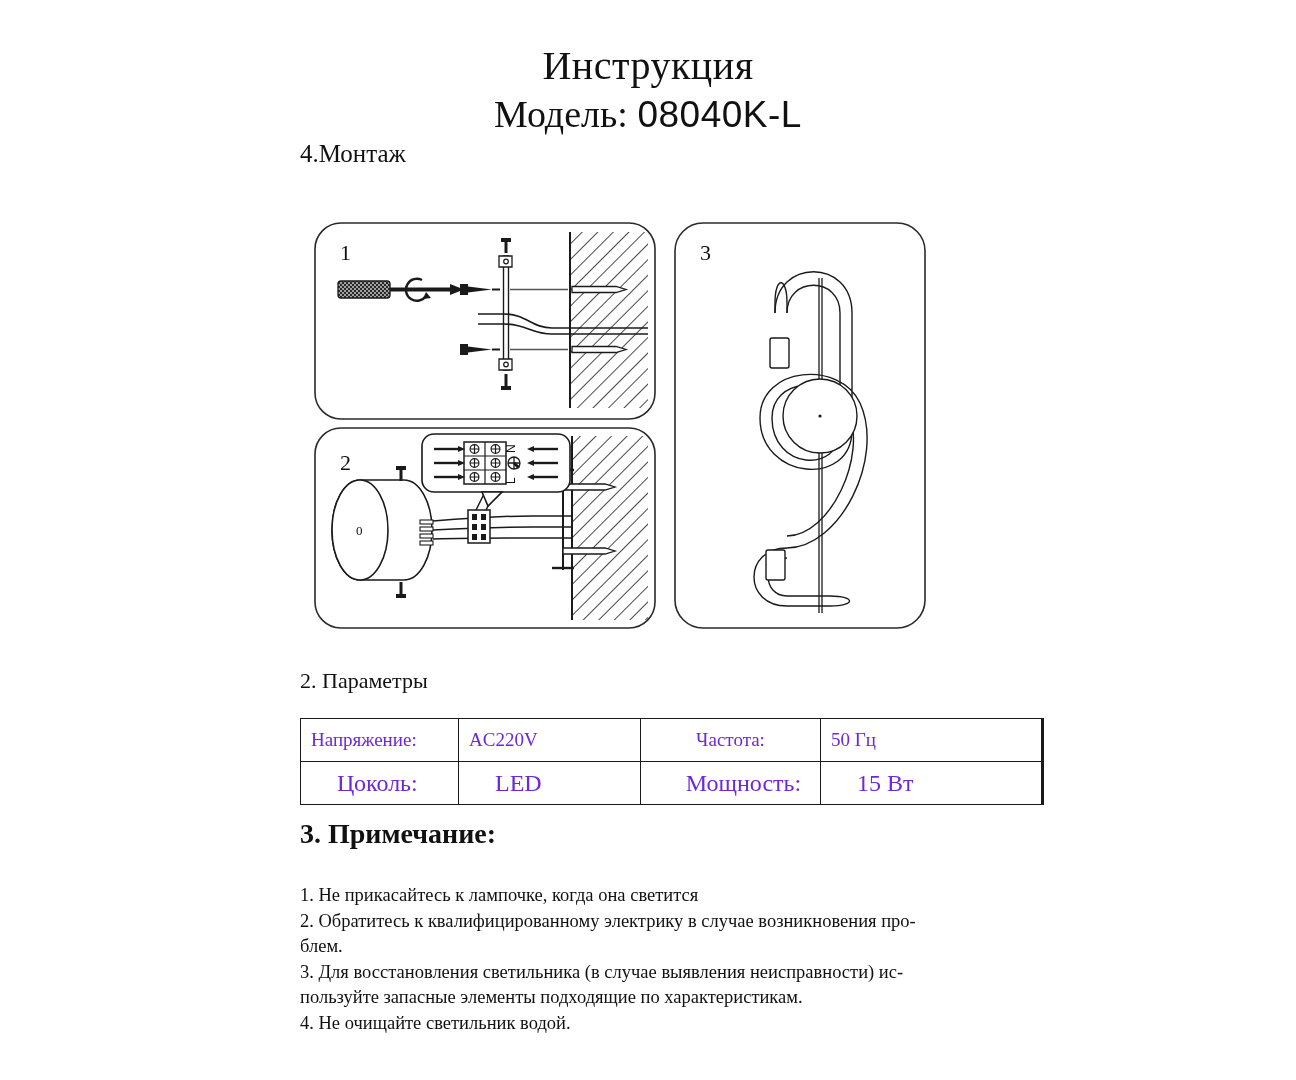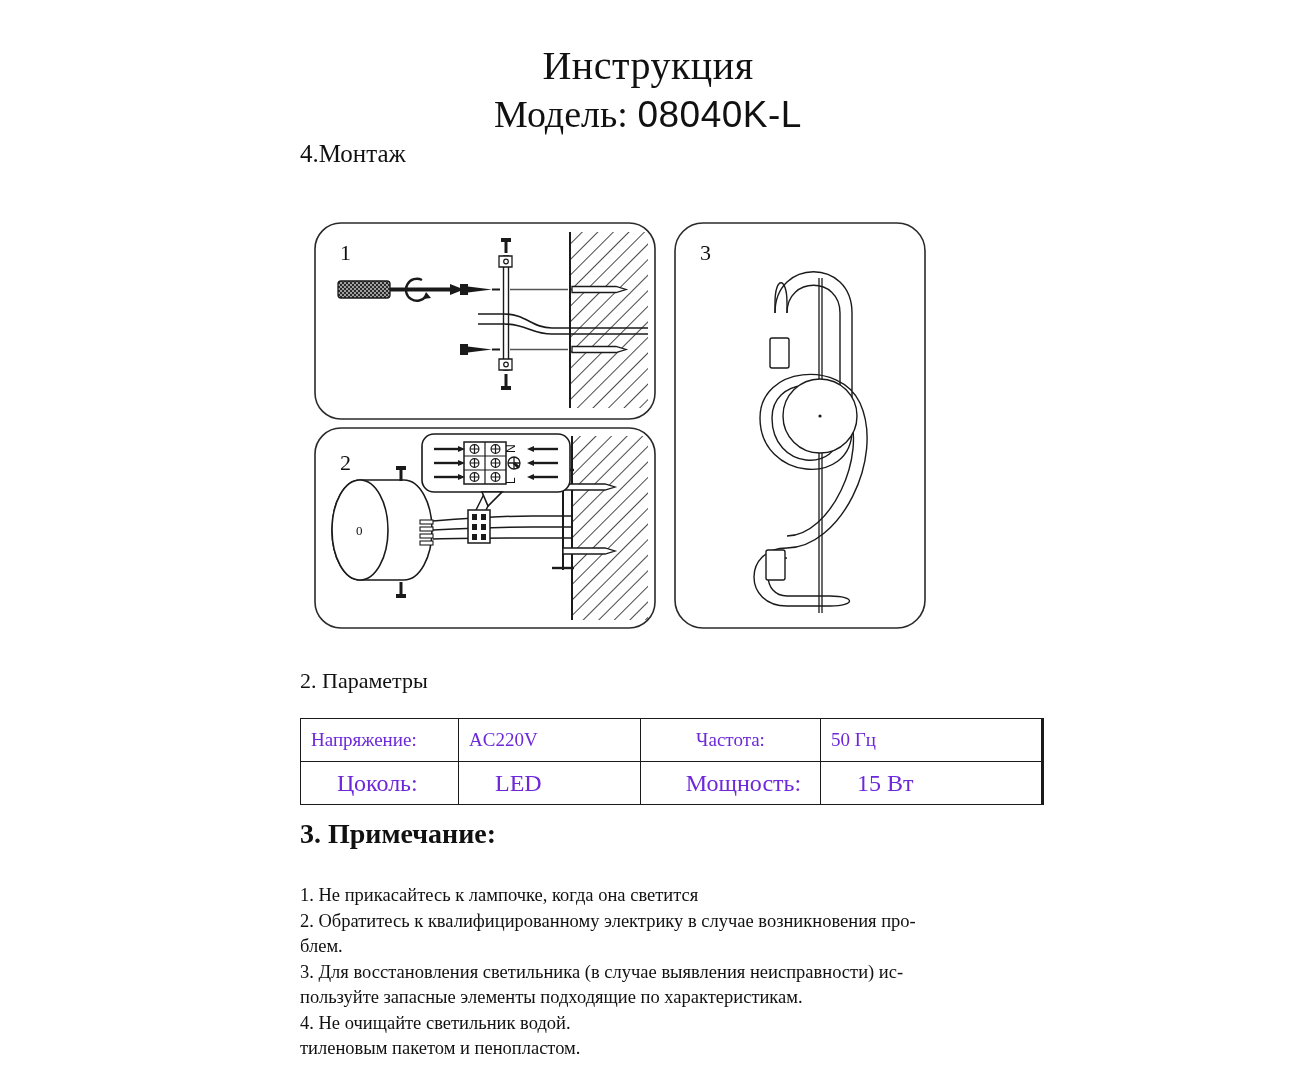--- a/index.html
+++ b/index.html
@@ -373,14 +373,13 @@
 
 <div class="section-heading" id="h-note">3. Примечание:</div>
 
 <div id="notes-list">
   <div class="note-line">1. Не прикасайтесь к лампочке, когда она светится</div>
   <div class="note-line">2. Обратитесь к квалифицированному электрику в случае возникновения про-</div>
   <div class="note-line">блем.</div>
   <div class="note-line">3. Для восстановления светильника (в случае  выявления неисправности) ис-</div>
   <div class="note-line">пользуйте запасные элементы подходящие по характеристикам.</div>
   <div class="note-line">4. Не очищайте  светильник водой.</div>
-  <div class="note-line">тиленовым пакетом и пенопластом.</div>
 </div>
 
 </body></html>

